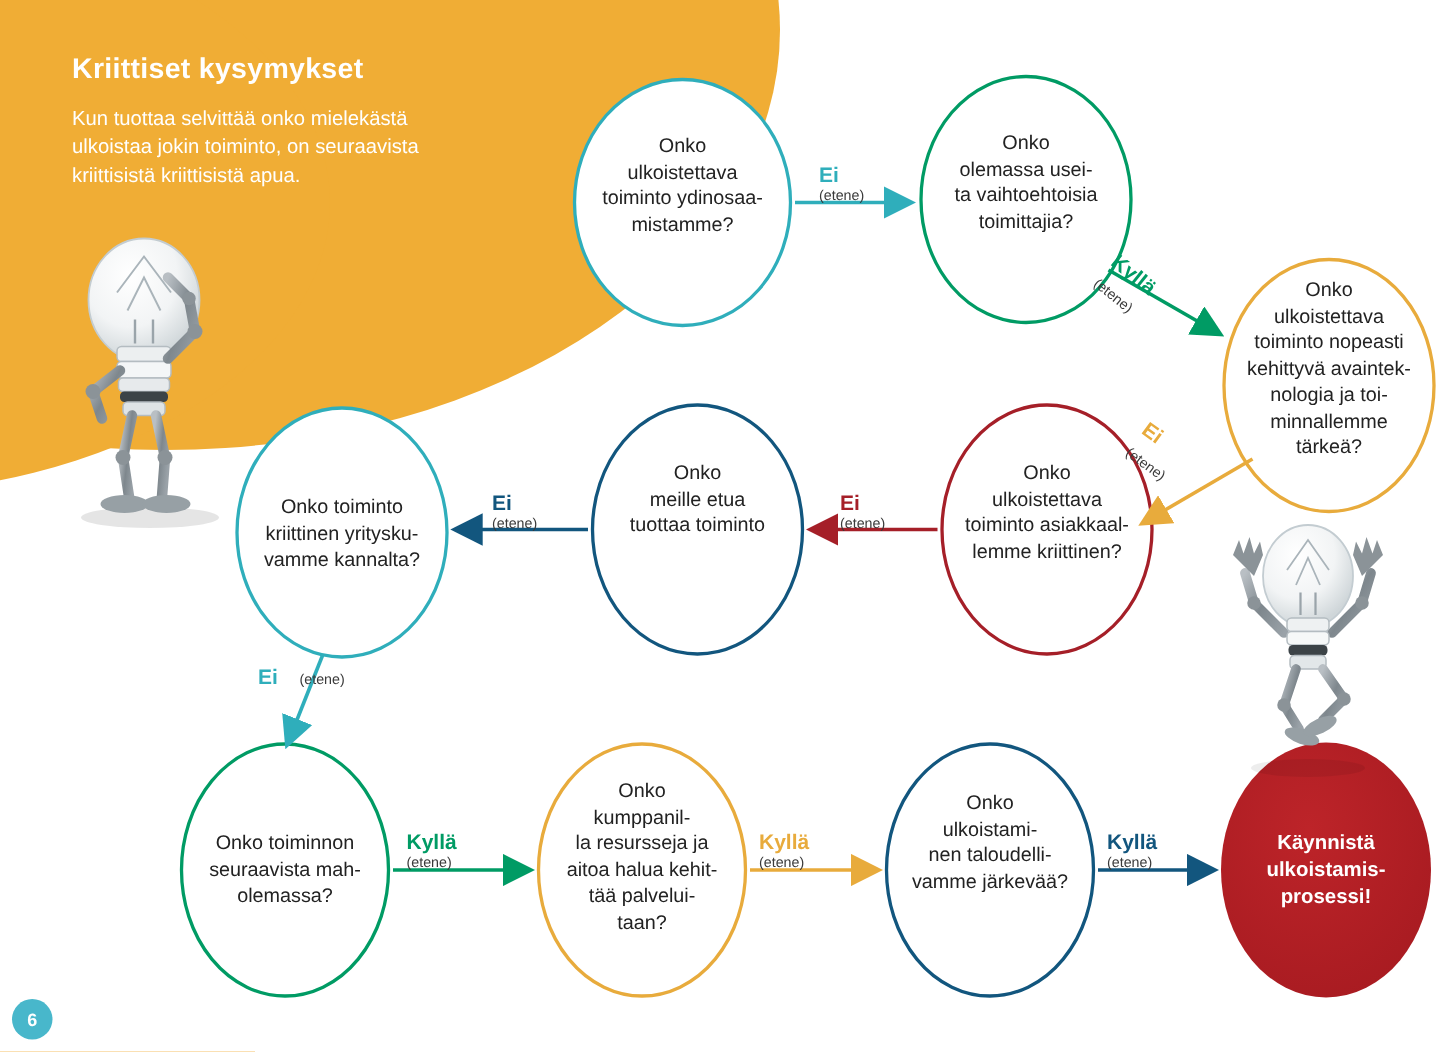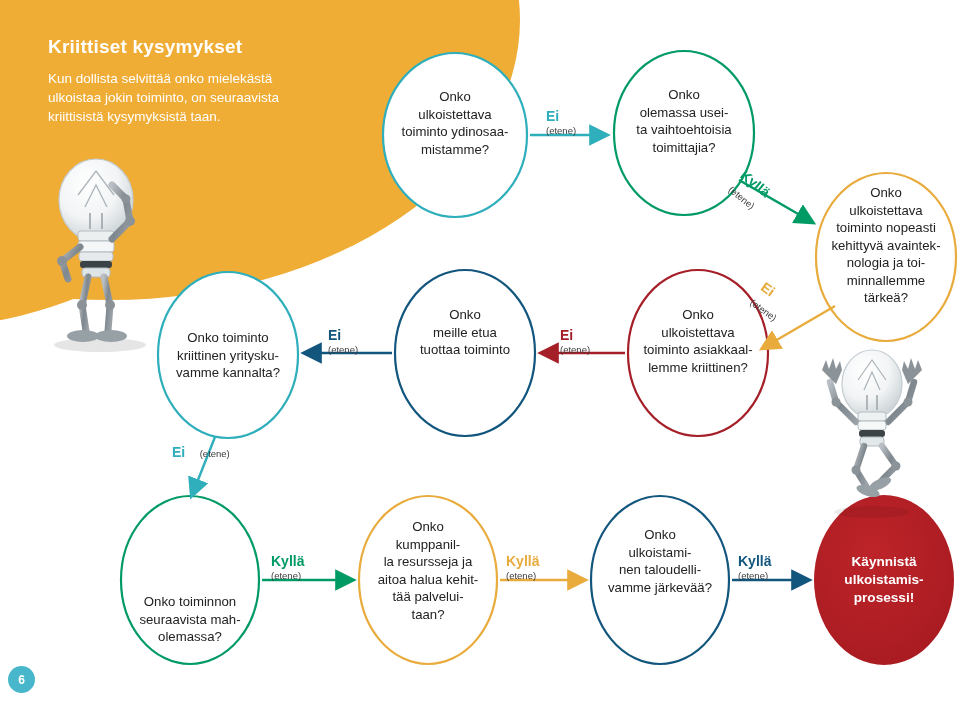--- a/index.html
+++ b/index.html
@@ -76,23 +76,23 @@
 <body>
 
 <div id="stage">
 
   <div class="header-blob"></div>
   <div class="header-blob2"></div>
 
   <div class="header-text">
     <div class="header-title">Kriittiset kysymykset</div>
     <div class="header-sub">
-      <span>Kun dollista selvittää onko mielekästä</span>
+      <span>Kun tuottaa selvittää onko mielekästä</span>
       <span>ulkoistaa jokin toiminto, on seuraavista</span>
-      <span>kriittisistä kysymyksistä taan.</span>
+      <span>kriittisistä kriittisistä apua.</span>
     </div>
   </div>
 
   <svg class="robot" style="left:38px;top:155px;" width="140" height="200" viewBox="0 0 140 200">
     <defs>
       <radialGradient id="bulbG" cx="38%" cy="30%" r="70%">
         <stop offset="0%" stop-color="#ffffff"></stop>
         <stop offset="60%" stop-color="#f2f4f5"></stop>
         <stop offset="100%" stop-color="#cfd6d9"></stop>
       </radialGradient>
@@ -236,21 +236,21 @@
   <div class="nodetext" style="left:365px;top:306px;width:200px;">
     <span>Onko</span>
       <span>meille etua</span>
       <span>tuottaa toiminto</span>
   </div>
   <div class="nodetext" style="left:128px;top:329px;width:200px;">
     <span>Onko toiminto</span>
       <span>kriittinen yritysku-</span>
       <span>vamme kannalta?</span>
   </div>
-  <div class="nodetext" style="left:90px;top:553px;width:200px;margin-top:40px;">
+  <div class="nodetext" style="left:90px;top:553px;width:200px;">
     <span>Onko toiminnon</span>
       <span>seuraavista mah-</span>
       <span>olemassa?</span>
   </div>
   <div class="nodetext" style="left:328px;top:518px;width:200px;">
     <span>Onko</span>
       <span>kumppanil-</span>
       <span>la resursseja ja</span>
       <span>aitoa halua kehit-</span>
       <span>tää palvelui-</span>

